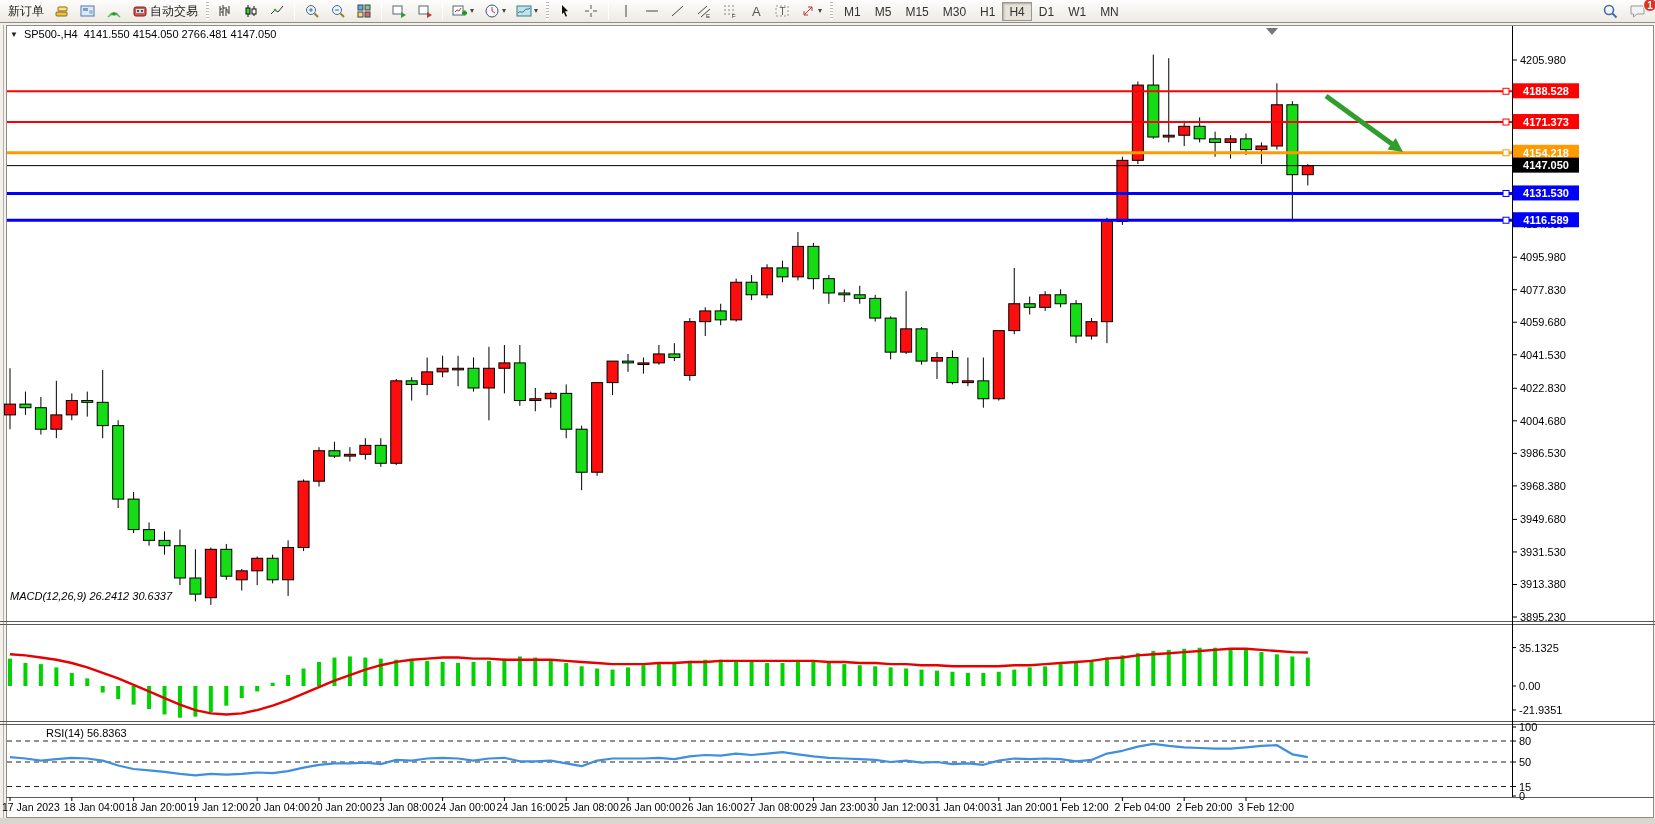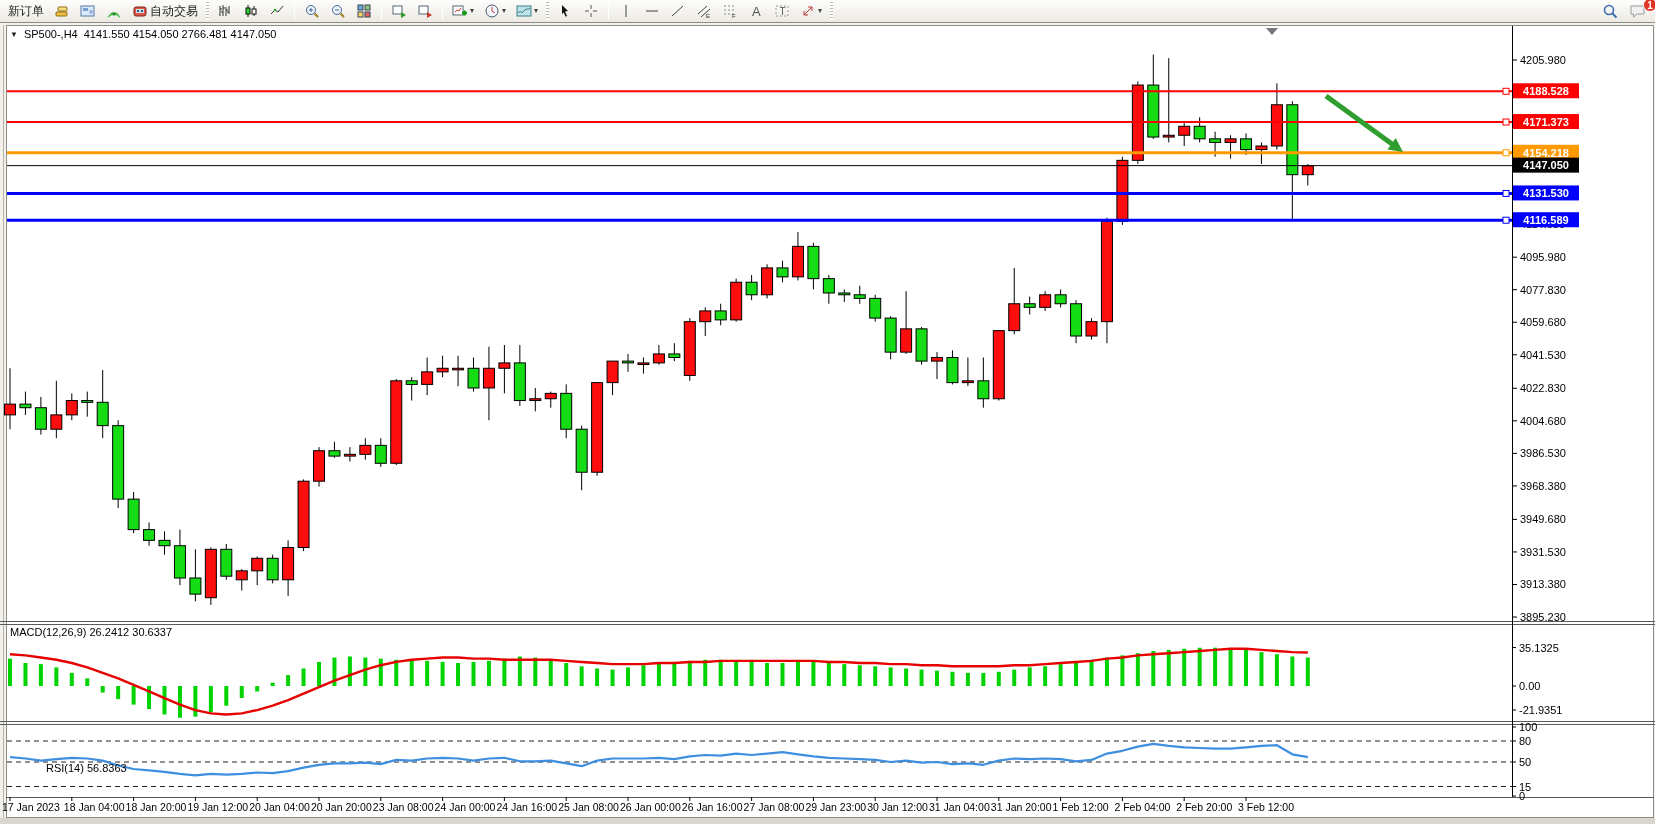--- a/index.html
+++ b/index.html
@@ -28,22 +28,22 @@
   #chat-badge { position:absolute; right:-7px; top:-4px; min-width:14px; height:14px;
     background:#e03223; color:#fff; border-radius:8px; font-size:10px; font-weight:bold;
     display:flex; align-items:center; justify-content:center; padding:0 3px;
     border:1px solid #fff; }
 
   
   #chart-svg { position:absolute; left:0; top:0; z-index:5; }
   .overlay { position:absolute; z-index:10; font-size:11px; color:#000; white-space:nowrap; }
   #chart-title { left:10px; top:28px; display:flex; gap:6px; align-items:center; }
   #chart-title .caret { font-size:8px; color:#222; }
-  #macd-label { left:10px; top:626px; }
-  #rsi-label  { left:10px; top:762px;padding-left:36px; }
+  #macd-label { left:10px; top:590px;font-style:italic; }
+  #rsi-label  { left:10px; top:727px;padding-left:36px; }
 </style>
 </head>
 <body>
 <div id="app">
 
   <div id="toolbar">
     <div class="tbtn">
       <span class="tlabel">新订单</span>
     </div>
     <div class="tbtn">
@@ -204,20 +204,31 @@
           <text x="5.5" y="12" font-size="10" fill="#555">T</text>
         </svg>
     </div>
     <div class="tbtn">
       <svg width="16" height="16">
           <path d="M4 12l8-8M12 4h-4M12 4v4M4 12h4M4 12v-4" stroke="#b33" fill="none"></path>
         </svg>
       <span class="dd">▾</span>
     </div>
     <div class="grip"></div>
+    <div id="tf-group" style="display: flex;">
+        <span class="tf">M1</span>
+        <span class="tf">M5</span>
+        <span class="tf">M15</span>
+        <span class="tf">M30</span>
+        <span class="tf">H1</span>
+        <span class="tf active">H4</span>
+        <span class="tf">D1</span>
+        <span class="tf">W1</span>
+        <span class="tf">MN</span>
+      </div>
     <div id="tb-spacer"></div>
     <div class="tbtn">
       <svg width="17" height="17">
           <circle cx="7" cy="7" r="4.5" fill="none" stroke="#3b6db5" stroke-width="1.6"></circle>
           <line x1="10.5" y1="10.5" x2="14.5" y2="14.5" stroke="#3b6db5" stroke-width="2"></line>
         </svg>
     </div>
     <div class="tbtn" id="chat-wrap">
       <svg width="18" height="16">
           <path d="M2 3h13v8H8l-3.5 3v-3H2z" fill="#f2f2f2" stroke="#999"></path>

